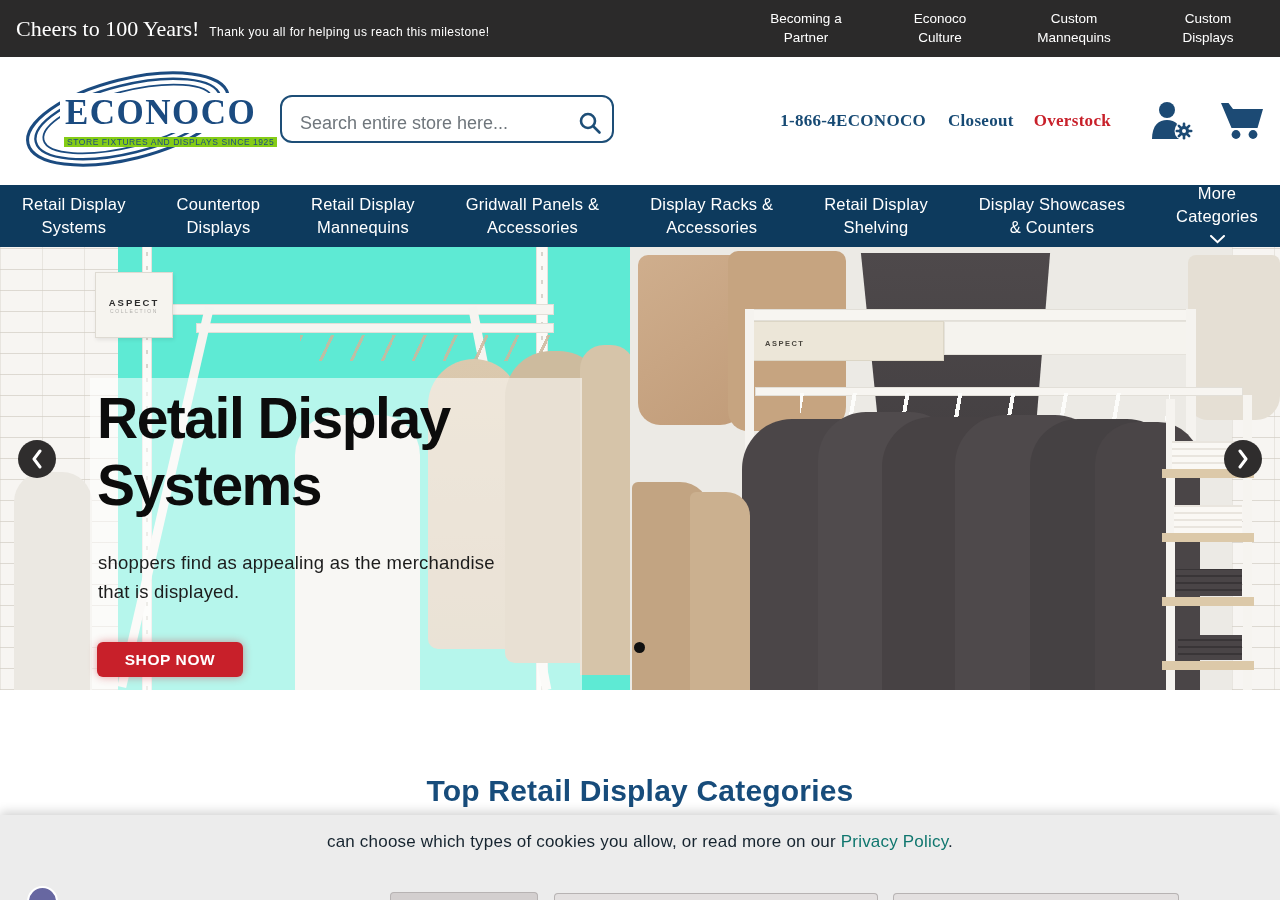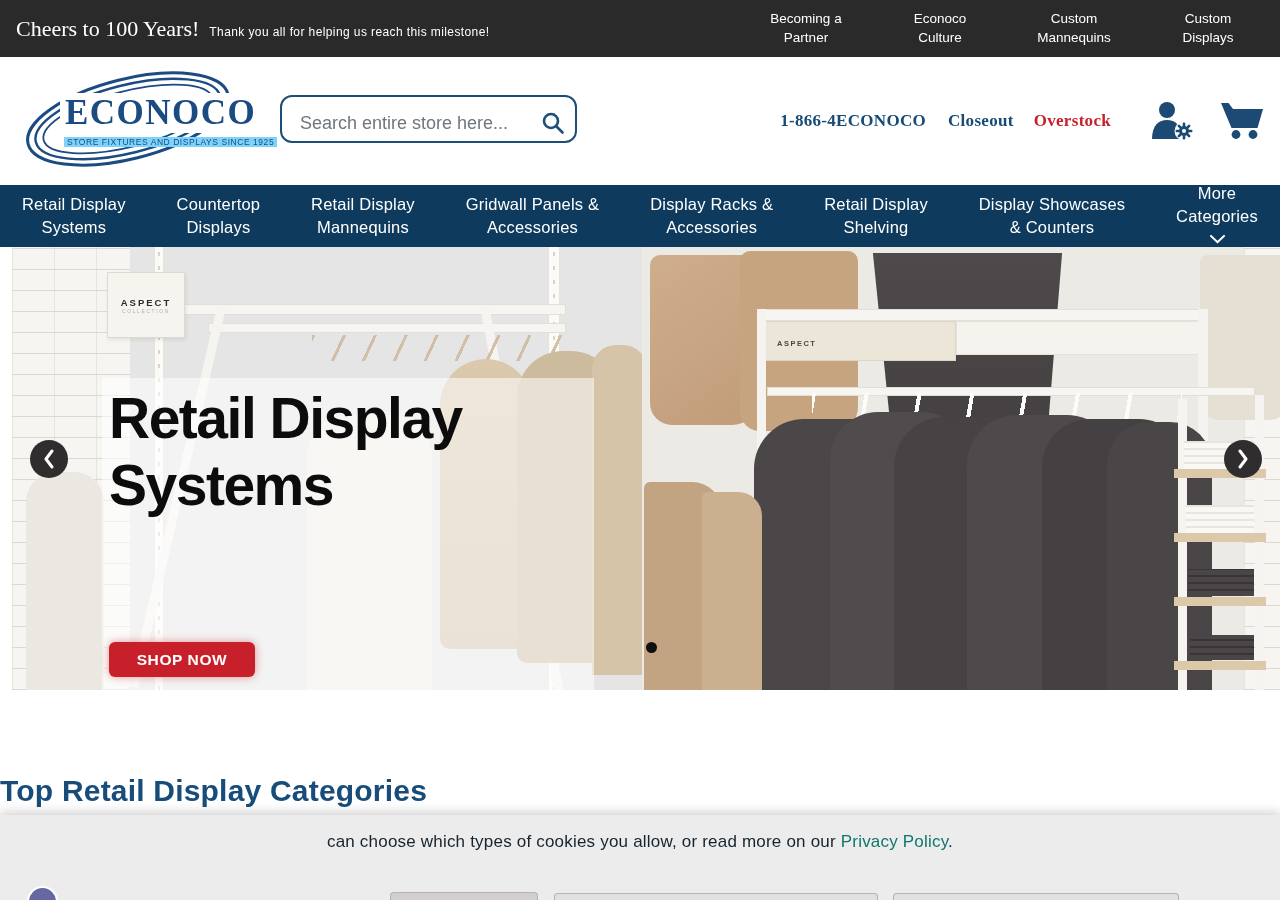--- a/index.html
+++ b/index.html
@@ -17,22 +17,22 @@
   .topbar-links { display:flex; gap:42px; }
   .topbar-link { color:#fff; font-size:13.5px; line-height:1.35; text-align:center;
     text-decoration:none; display:flex; flex-direction:column; cursor:pointer; min-width:92px; }
   
   .header { position:relative; height:128px; background:#fff; }
   .logo { position:absolute; left:14px; top:8px; width:228px; height:110px; cursor:pointer; }
   .logo .swoosh { position:absolute; left:0; top:0; }
   .logo-name { position:absolute; left:46px; top:28px; font-family:"Liberation Serif", serif;
     font-weight:700; font-size:35px; letter-spacing:1.5px; color:#1b4b80; background:#fff; padding:0 5px; }
   .logo-tag { position:absolute; left:50px; top:72px; font-size:8.5px; letter-spacing:.55px;
-    color:#1b4b80; background:#7dd3fc; padding:0 3px; white-space:nowrap; }
-  .searchbox { position:absolute; left:280px; top:38px; width:297px; height:48px;
+    color:#1b4b80; background:#84cc16; padding:0 3px; white-space:nowrap; }
+  .searchbox { position:absolute; left:280px; top:38px; width:334px; height:48px;
     border:2px solid #1d4e77; border-radius:12px; display:flex; align-items:center;
     padding:8px 10px 0 16px; background:#fff; }
   .searchbox input { border:none; outline:none; flex:1; min-width:0; font-size:18px;
     color:#333; font-family:"Liberation Sans", sans-serif; }
   .searchbox input::placeholder { color:#6f767c; }
   .search-ic { flex:0 0 auto; cursor:pointer; }
   .header-right { position:absolute; right:15px; top:40px; height:48px;
     display:flex; align-items:center;font-family:Liberation Serif, serif; }
   .hdr-link { color:#174a74; font-weight:700; font-size:17px; letter-spacing:.3px;
     text-decoration:none; cursor:pointer; }
@@ -42,21 +42,21 @@
   .icon-btn { background:none; border:none; padding:0; cursor:pointer; display:flex; align-items:center; }
   .account-btn { margin-right:26px; }
   
   .mainnav { height:62px; background:#0d3a5d; display:flex; align-items:center;
     justify-content:space-between; padding:0 22px; }
   .nav-item { color:#fff; font-size:16.5px; line-height:1.38; text-align:center;
     text-decoration:none; cursor:pointer; letter-spacing:.2px; }
   .nav-item span { display:block; }
   .nav-more-row { display:flex; align-items:center; justify-content:center; gap:7px; }
   
-  .hero { position:relative; height:443px; overflow:hidden; background:#e5e5e5;margin-left:12px; }
+  .hero { position:relative; height:443px; overflow:hidden; background:#5eead4; }
   .sh { position:absolute; }
   .brick { background-color:#f7f5f2;
     background-image:repeating-linear-gradient(0deg, rgba(210,205,196,.7) 0 1px, transparent 1px 21px),
                      repeating-linear-gradient(90deg, rgba(210,205,196,.4) 0 1px, transparent 1px 42px); }
   .rail { background:
       repeating-linear-gradient(0deg,#d8d4cd 0 4px, transparent 4px 14px) center / 2px 100% no-repeat, #fbfaf7;
     border-left:1px solid #e6e3dd; border-right:1px solid #e6e3dd; }
   .wbar { background:#f7f5f1; border:1px solid #e2dfd8; }
   .sign { background:#f6f4ef; border:1px solid #dedad2; box-shadow:1px 2px 4px rgba(0,0,0,.08);
     text-align:center; color:#2c2c2c; overflow:hidden; }
@@ -77,21 +77,21 @@
     background:#c8202a; color:#fff; font-weight:700; font-size:15.5px; letter-spacing:.6px;
     display:flex; align-items:center; justify-content:center; border-radius:6px;
     text-decoration:none; cursor:pointer; box-shadow:0 0 8px rgba(200,32,42,.45); }
   .carousel-btn { position:absolute; top:193px; width:38px; height:38px; border-radius:50%;
     background:#2f2d2d; border:none; display:flex; align-items:center; justify-content:center;
     cursor:pointer; z-index:7; }
   .carousel-prev { left:18px; } .carousel-next { right:18px; }
   .carousel-dot { position:absolute; left:634px; top:395px; width:11px; height:11px;
     border-radius:50%; background:#101010; z-index:7; cursor:pointer; }
   
-  .categories { height:210px; text-align:left; }
+  .categories { height:210px; text-align:center; }
   .categories h2 { margin:0; padding-top:84px; font-size:30px; color:#174c7b; letter-spacing:.2px; }
   
   .cookie-banner { position:absolute; left:0; top:815px; width:1280px; height:85px;
     background:#ececec; box-shadow:0 -3px 10px rgba(0,0,0,.18); z-index:20; }
   .cookie-text { margin:13px auto 0; width:1240px; text-align:center; font-size:17px;
     line-height:1.6; color:#16242f; letter-spacing:.2px; }
   .cookie-text div { display:block; }
   .cookie-link { color:#0f766e; text-decoration:none; cursor:pointer; }
   .partial-btn { position:absolute; bottom:0; height:7px; background:#e3e0e0;
     border:1px solid #b7b3b3; border-bottom:none; border-radius:4px 4px 0 0; cursor:pointer; }
@@ -272,20 +272,22 @@
   <div class="sh" style="left:1178px;top:388px;width:64px;height:25px;background:repeating-linear-gradient(0deg,#4a4547 0 5px,#393537 5px 7px)"></div>
   <div class="sh" style="left:632px;top:235px;width:78px;height:208px;background:#c2a482;border-radius:6px 30px 0 0"></div>
   <div class="sh" style="left:690px;top:245px;width:60px;height:198px;background:#cbb08f;border-radius:6px 24px 0 0"></div>
 
   <div class="overlay"></div>
   <h1 class="hero-title">
     <span>Retail Display</span>
     <span>Systems</span>
   </h1>
   <p class="hero-desc">
+    <span>shoppers find as appealing as the merchandise</span>
+    <span>that is displayed.</span>
   </p>
   <a class="cta">SHOP NOW</a>
 
   <button class="carousel-btn carousel-prev">
     <svg width="12" height="20" viewBox="0 0 12 20" fill="none" stroke="#fff" stroke-width="3" stroke-linecap="round" stroke-linejoin="round">
       <polyline points="9,2 3,10 9,18"></polyline>
     </svg>
   </button>
   <button class="carousel-btn carousel-next">
     <svg width="12" height="20" viewBox="0 0 12 20" fill="none" stroke="#fff" stroke-width="3" stroke-linecap="round" stroke-linejoin="round">

